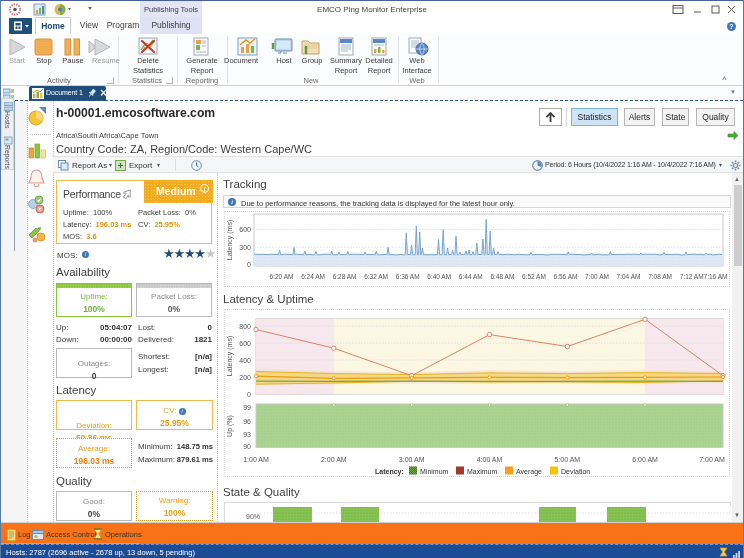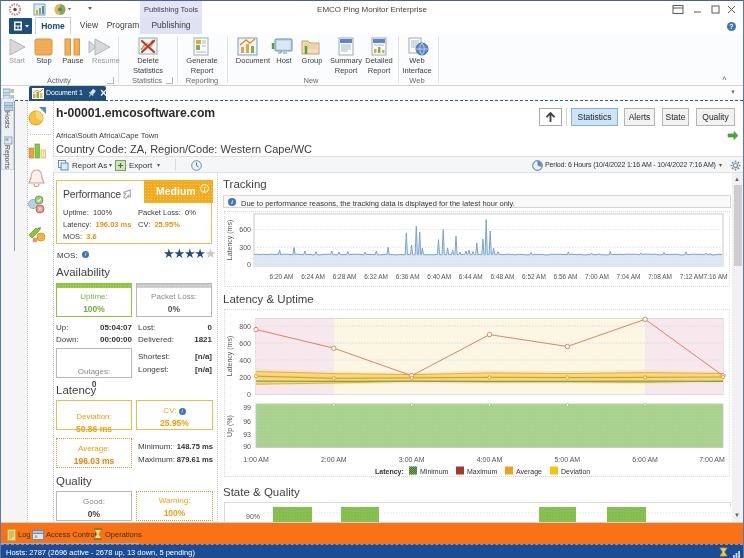--- a/index.html
+++ b/index.html
@@ -128,21 +128,21 @@
     <path d="M415 12 h12 M421 6 a9 9 0 0 1 0 12 M421 6 a9 9 0 0 0 0 12" stroke="#cfe0f2" fill="none" stroke-width="0.8"></path>
   </svg>
 
   <div class="abs" style="left:0;top:22px;width:742px;height:20px;font-size:7.5px;line-height:9.5px;color:#3c3c3c">
     <div class="abs" style="left:2px;width:28px;text-align:center;color:#9a9a9a">Start</div>
     <div class="abs" style="left:30px;width:26px;text-align:center">Stop</div>
     <div class="abs" style="left:58px;width:28px;text-align:center">Pause</div>
     <div class="abs" style="left:86px;width:38px;text-align:center;color:#9a9a9a">Resume</div>
     <div class="abs" style="left:128px;width:38px;text-align:center">Delete<br>Statistics</div>
     <div class="abs" style="left:178px;width:46px;text-align:center">Generate<br>Report</div>
-    <div class="abs" style="left:223px;width:46px;text-align:right">Document</div>
+    <div class="abs" style="left:223px;width:46px;text-align:left">Document</div>
     <div class="abs" style="left:270px;width:26px;text-align:center">Host</div>
     <div class="abs" style="left:296px;width:30px;text-align:center">Group</div>
     <div class="abs" style="left:324px;width:42px;text-align:center">Summary<br>Report</div>
     <div class="abs" style="left:358px;width:40px;text-align:center">Detailed<br>Report</div>
     <div class="abs" style="left:396px;width:40px;text-align:center">Web<br>Interface</div>
   </div>
 
   <div class="abs" style="left:0;top:42px;width:742px;height:11px;font-size:7.5px;color:#6a6a6a">
     <div class="abs" style="left:30px;width:56px;text-align:center">Activity</div>
     <div class="abs" style="left:119px;width:54px;text-align:center">Statistics</div>
@@ -307,31 +307,31 @@
 </div>
 <div class="abs s8 tx" style="left:55px;top:322px">Up:</div>
     <div class="abs s8" style="left:71px;top:322px;width:60px;text-align:right;font-weight:bold;color:#333">05:04:07</div>
 <div class="abs s8 tx" style="left:137px;top:322px">Lost:</div>
     <div class="abs s8" style="left:151px;top:322px;width:60px;text-align:right;font-weight:bold;color:#333">0</div>
 <div class="abs s8 tx" style="left:55px;top:334px">Down:</div>
     <div class="abs s8" style="left:71px;top:334px;width:60px;text-align:right;font-weight:bold;color:#333">00:00:00</div>
 <div class="abs s8 tx" style="left:137px;top:334px">Delivered:</div>
     <div class="abs s8" style="left:151px;top:334px;width:60px;text-align:right;font-weight:bold;color:#333">1821</div>
 <div class="abs" style="left:55px;top:347px;width:76px;height:30px;border:1px solid #b9b9b9;background:#fff;text-align:center">
-  <div class="blab" style="color:#8a8a8a;margin-top:18px">Outages:</div>
+  <div class="blab" style="color:#8a8a8a;margin-top:10px">Outages:</div>
   <div class="bval" style="color:#444">0</div>
 </div>
 <div class="abs s8 tx" style="left:137px;top:351px">Shortest:</div>
     <div class="abs s8" style="left:151px;top:351px;width:60px;text-align:right;font-weight:bold;color:#333">[n/a]</div>
 <div class="abs s8 tx" style="left:137px;top:364px">Longest:</div>
     <div class="abs s8" style="left:151px;top:364px;width:60px;text-align:right;font-weight:bold;color:#333">[n/a]</div>
 
 <div class="abs hdr11" style="left:55px;top:383px">Latency</div>
 <div class="boxamber" style="left:55px;top:399px;width:76px;height:30px">
-  <div class="blab amber" style="margin-top:11px">Deviation:</div>
+  <div class="blab amber" style="margin-top:20px">Deviation:</div>
   <div class="bval" style="color:#ee9d0b">50.86 ms</div>
 </div>
 <div class="boxamber" style="left:135px;top:399px;width:77px;height:30px">
   <div class="blab amber" style="margin-top:5px">CV: <span style="display:inline-block;width:7px;height:7px;background:#3f76bb;border-radius:50%;color:#fff;font-size:5.5px;line-height:7px;font-style:italic">i</span></div>
   <div class="bval" style="color:#ee9d0b">25.95%</div>
 </div>
 <div class="boxdash" style="left:55px;top:437px;width:76px;height:30px">
   <div class="blab amber" style="margin-top:5px">Average:</div>
   <div class="bval" style="color:#e8820e">196.03 ms</div>
 </div>

